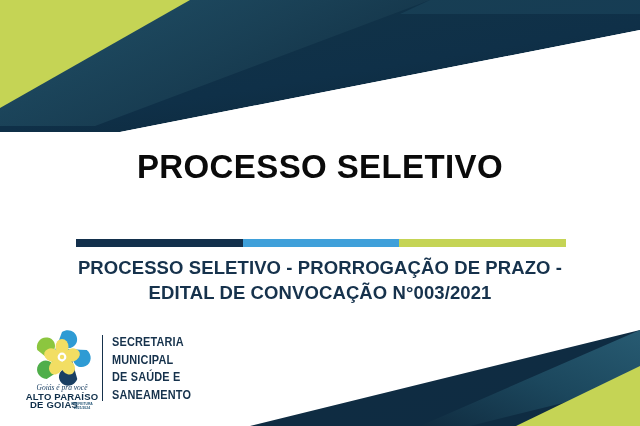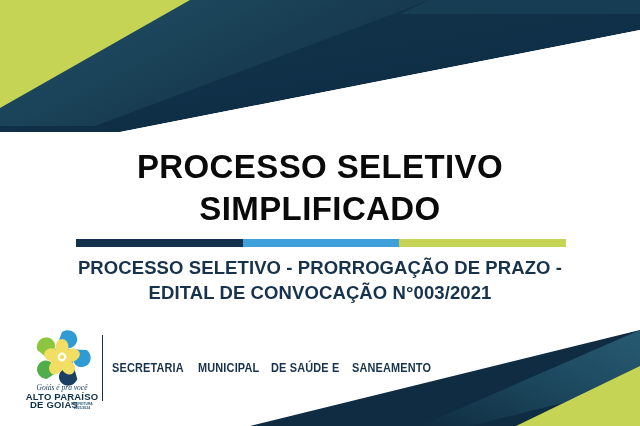--- a/index.html
+++ b/index.html
@@ -80,20 +80,21 @@
     z-index:5;
   }
   .emblem { width:72px; height:84px; display:block; }
   .logo-rule {
     width:1.4px; height:66px;
     background:#16324c;
     margin:0 9px 0 4px;
   }
   .logo-text {
     display:flex;
+    flex-direction:column;
     justify-content:center;
   }
   .logo-text-line {
     font-family:"Liberation Sans Narrow","Liberation Sans", sans-serif;
     font-weight:bold;
     font-size:13px;
     line-height:17.5px;
     letter-spacing:0.2px;
     color:#16324c;
     transform:scaleX(0.84);
@@ -141,21 +142,20 @@
 
     <polygon points="0,132 120,132 640,30 640,426 0,426" fill="#ffffff"></polygon>
 
     <polygon points="250,426 640,330 640,426" fill="url(#gNavyBot)"></polygon>
     <polygon points="470,426 640,384 640,330 420,426" fill="url(#gTealBot)" opacity="0.9"></polygon>
     <polygon points="516,426 640,426 640,366" fill="#c5d455"></polygon>
   </svg>
 
   <div class="title-block">
     <span class="title-line">PROCESSO SELETIVO</span>
-    <span class="title-line">SIMPLIFICADO</span>
   </div>
 
   <div class="divider">
     <span class="seg seg-navy"></span>
     <span class="seg seg-blue"></span>
     <span class="seg seg-green"></span>
   </div>
 
   <div class="subtitle-block">
     <span class="subtitle-line">PROCESSO SELETIVO - PRORROGAÇÃO DE PRAZO -</span>

